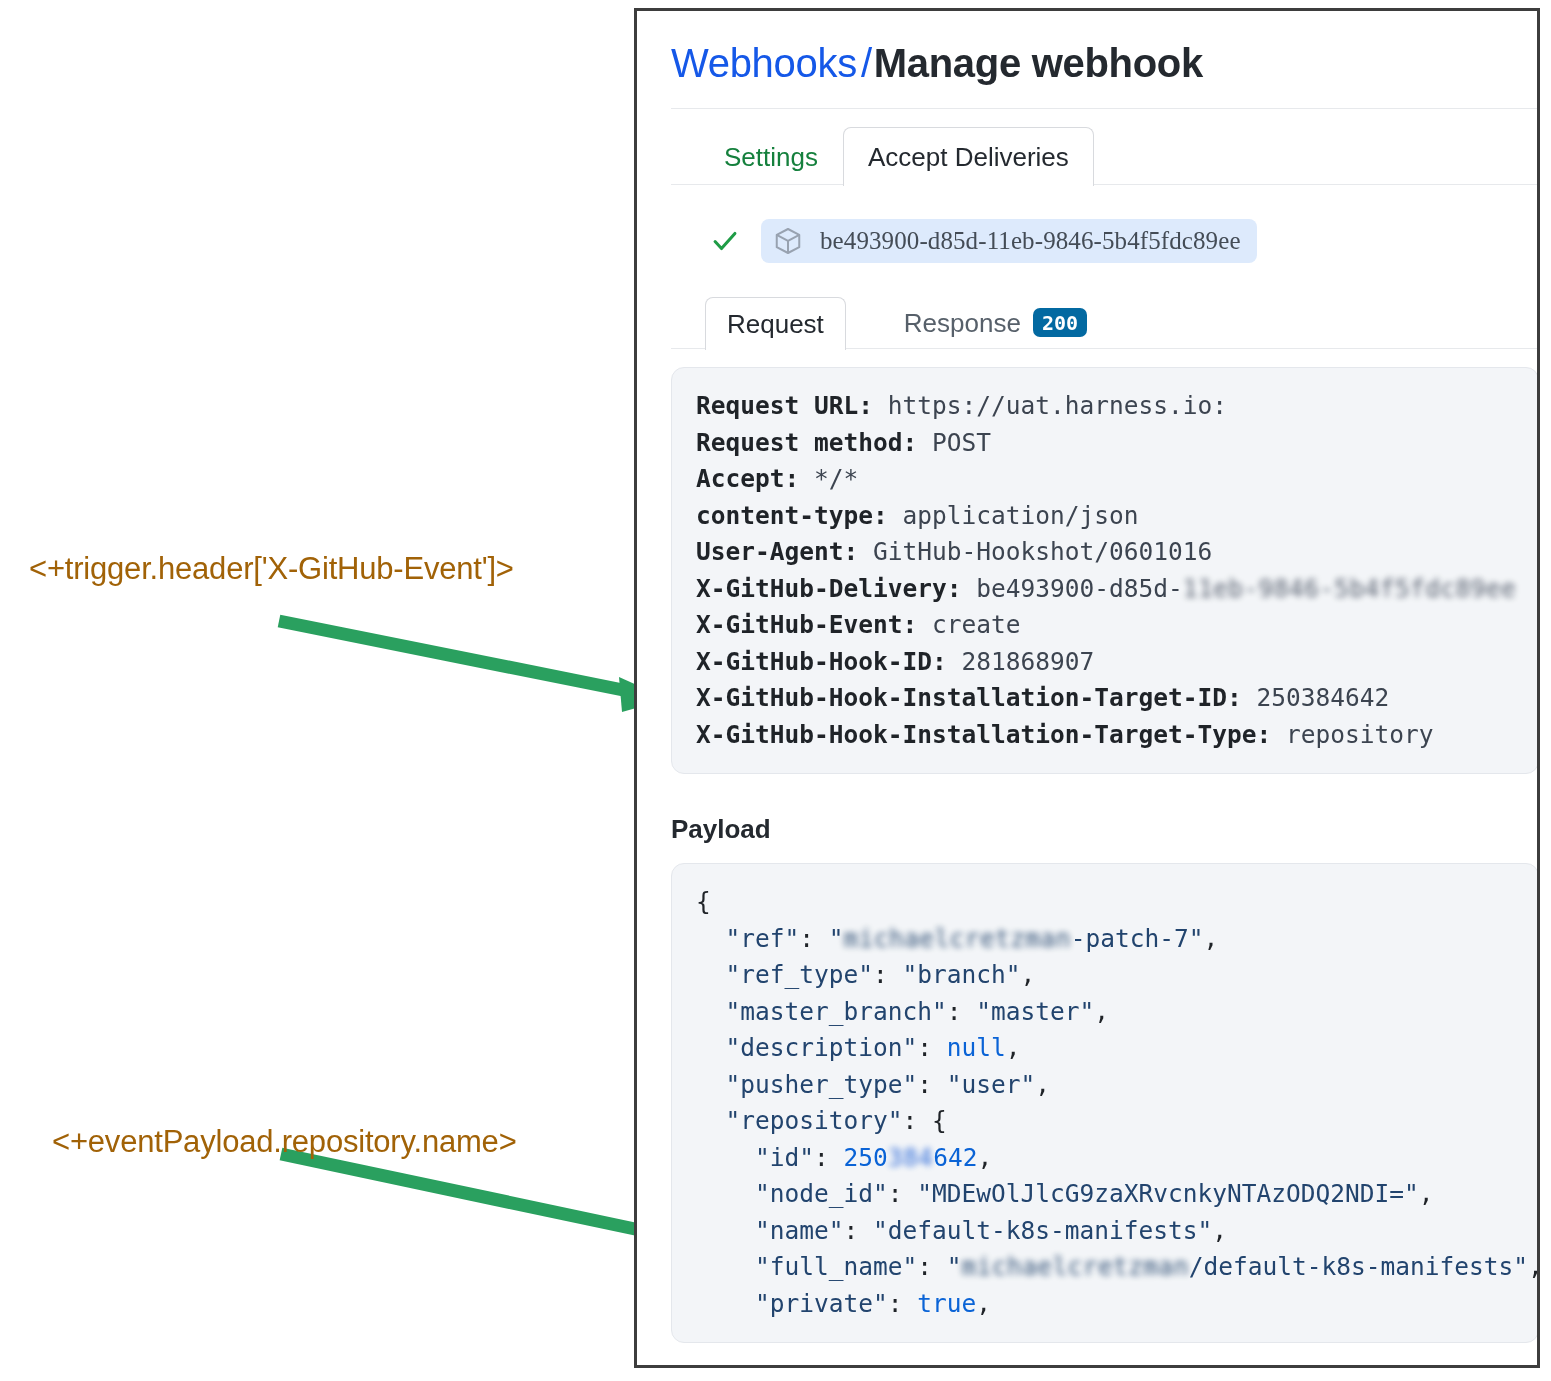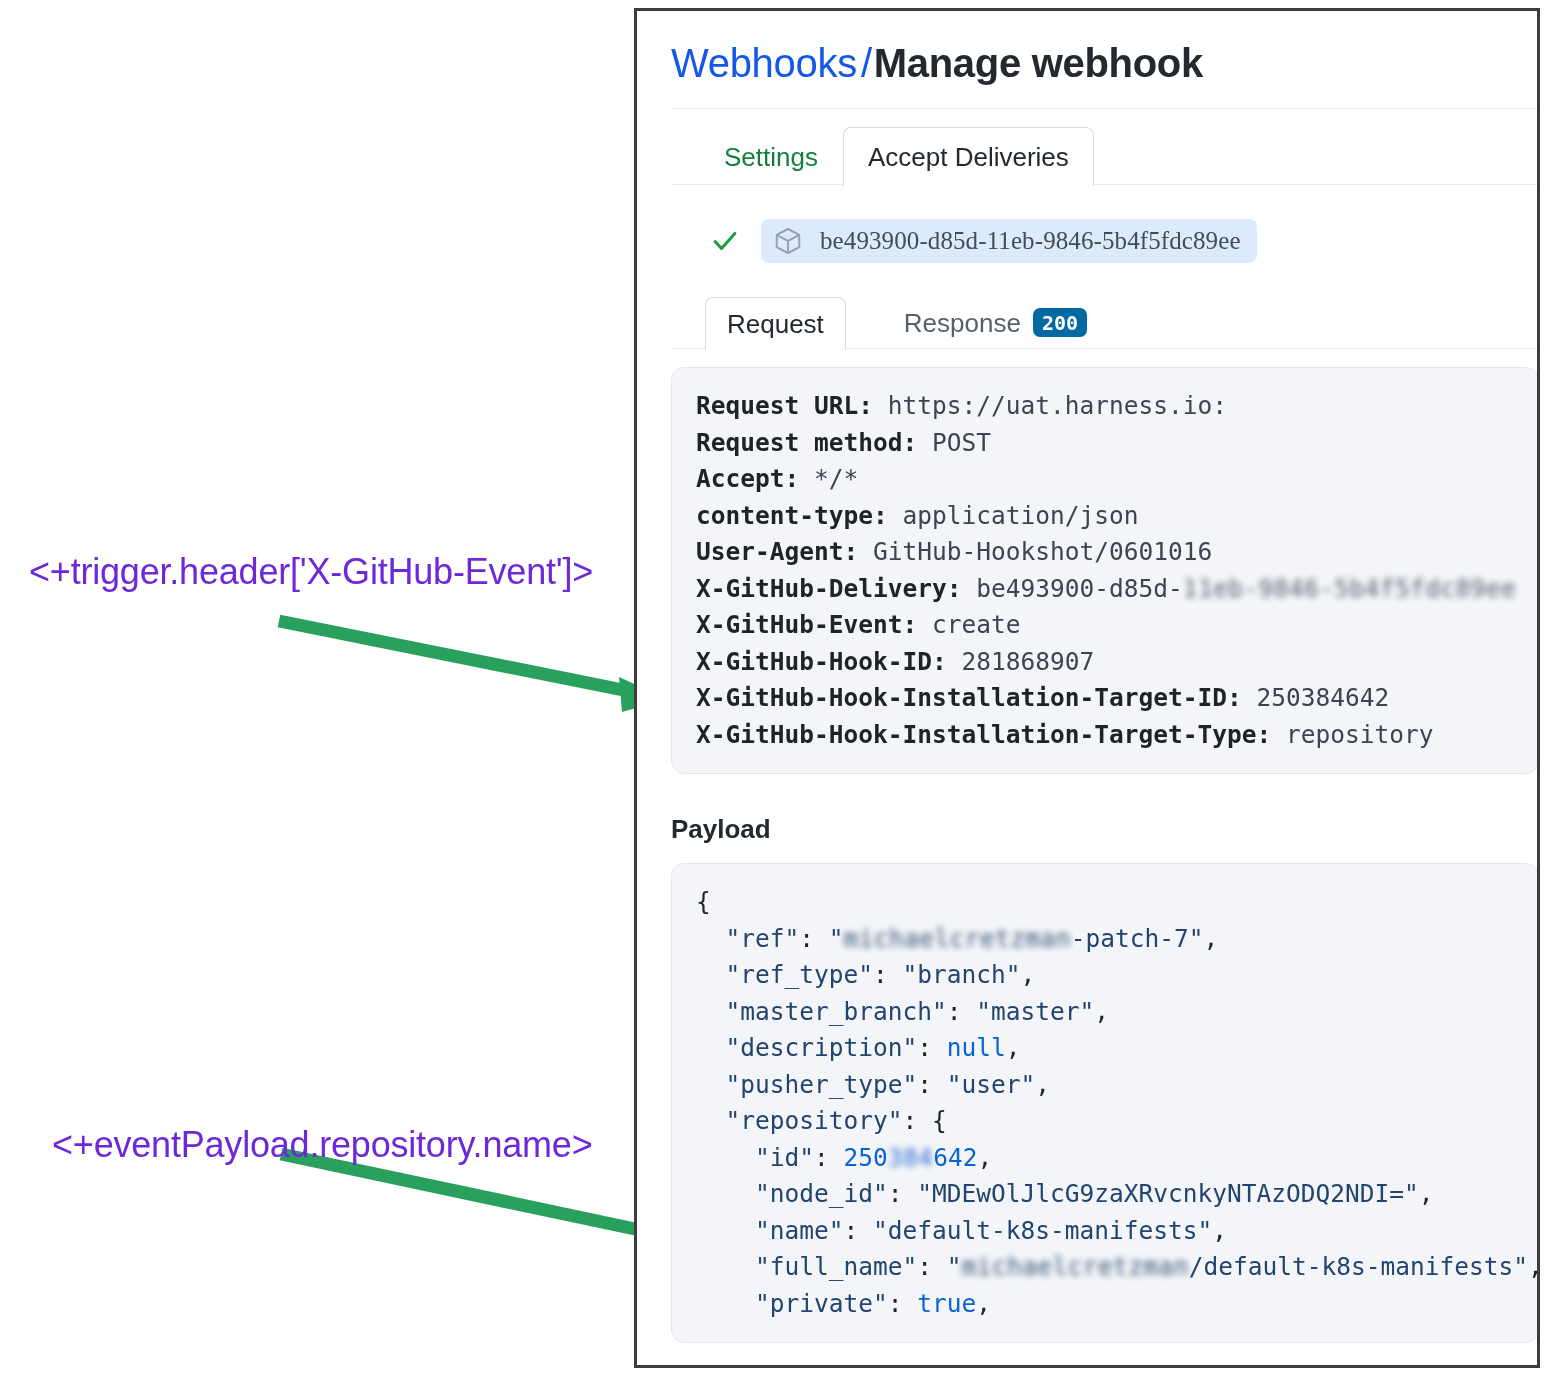--- a/index.html
+++ b/index.html
@@ -13,22 +13,22 @@
     position: relative;
     overflow: hidden;
     font-family: "Liberation Sans", sans-serif;
     -webkit-font-smoothing: antialiased;
   }
 
   
   .annotation-label {
     position: absolute;
     font-family: "Liberation Sans", sans-serif;
-    font-size: 36px;
-    color: #6d28d9;
+    font-size: 31px;
+    color: #a16207;
     white-space: nowrap;
     letter-spacing: -0.2px;
   }
   #annotation-label-trigger-header { left: 29px;  top: 551px; }
   #annotation-label-event-payload  { left: 52px;  top: 1124px; }
 
   .annotation-arrow-svg {
     position: absolute;
     left: 0;
     top: 0;

